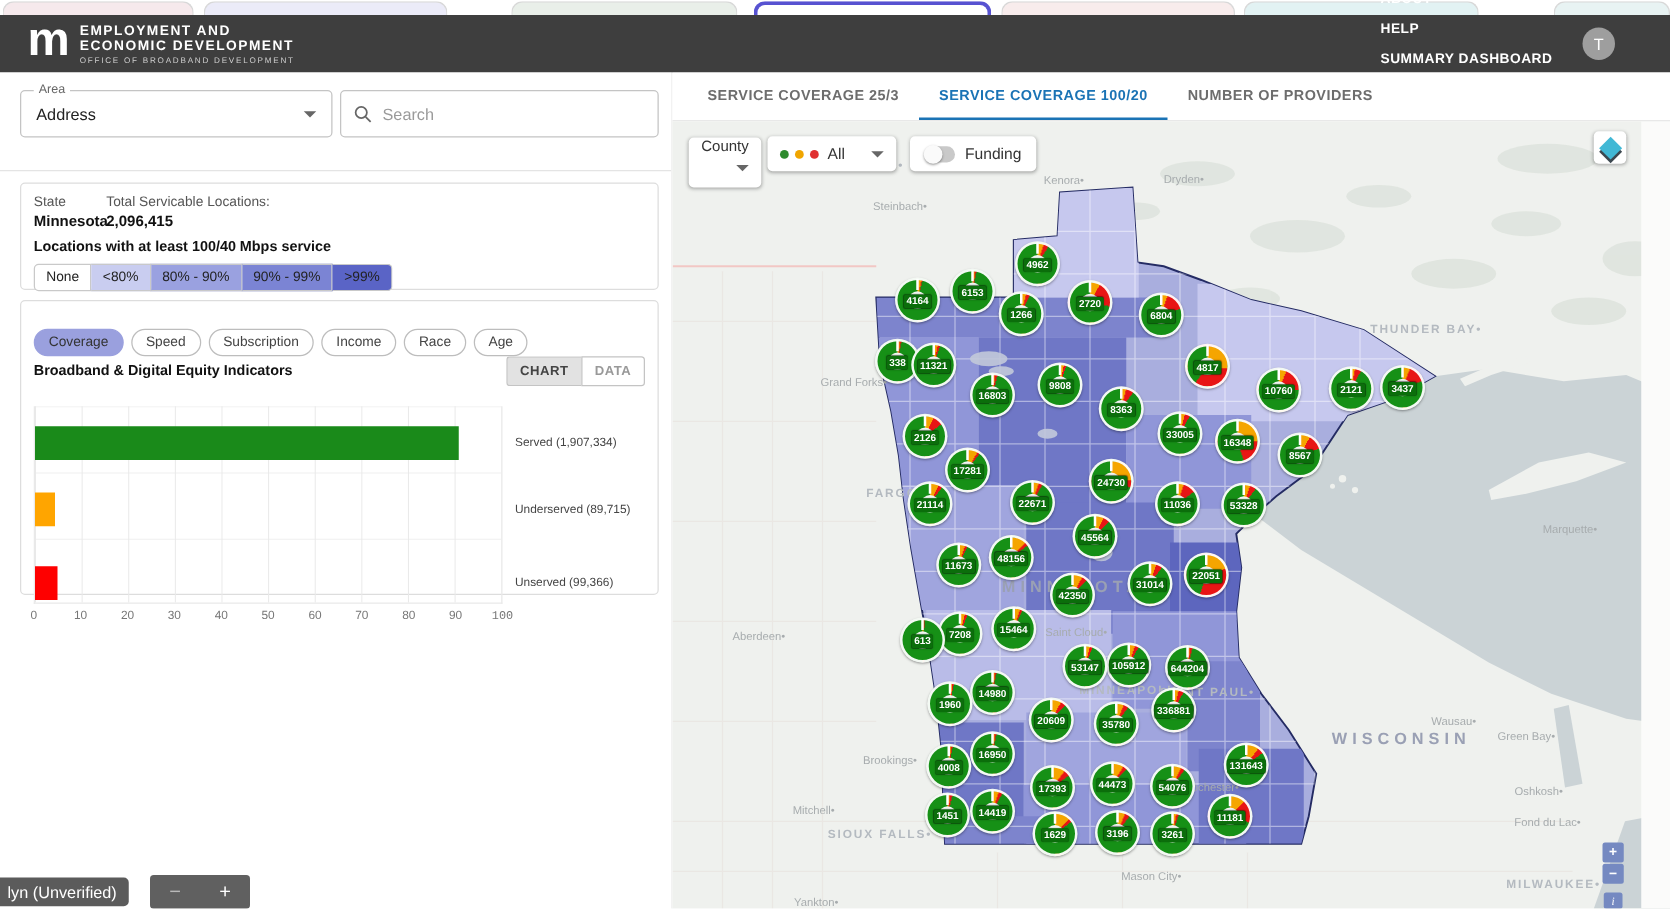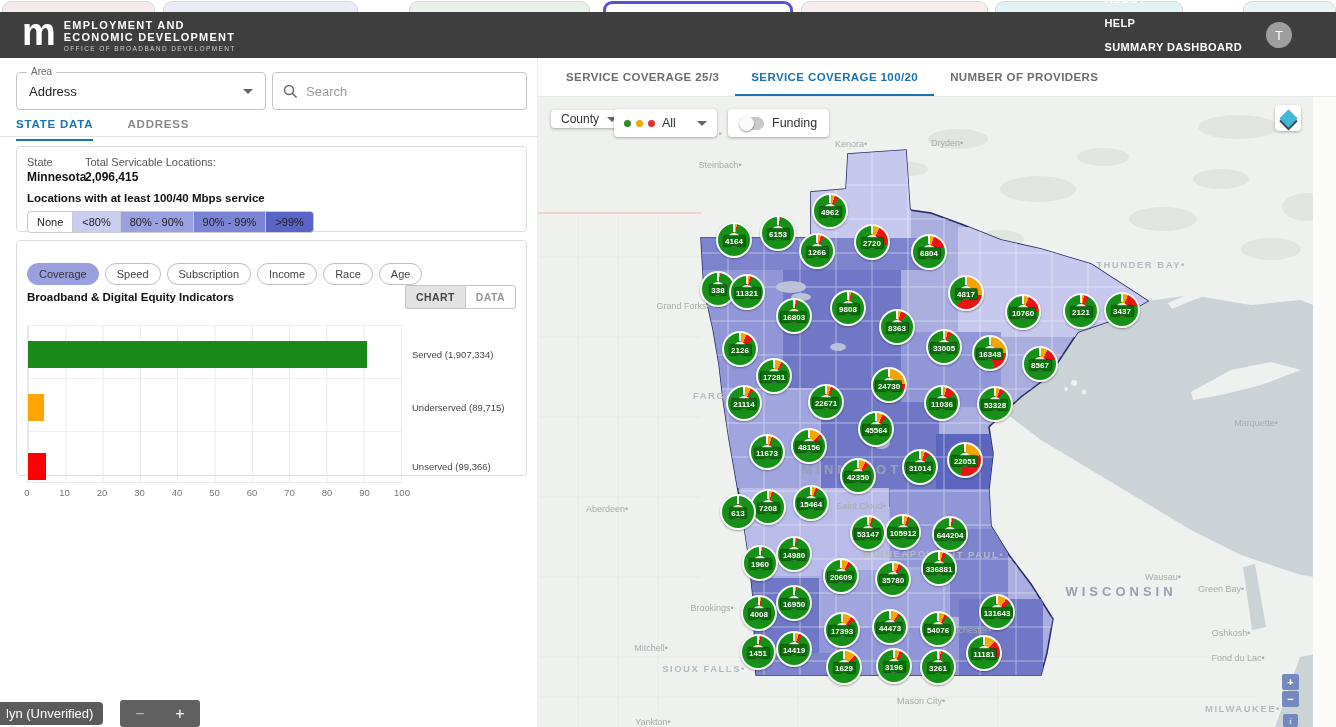--- a/index.html
+++ b/index.html
@@ -98,21 +98,21 @@
   .marker .hole { position:absolute; left:50%; top:50%; width:14px; height:14px; border-radius:50%;
     background:#f3f8f2; transform:translate(-50%,-50%); }
   .marker .notch { position:absolute; left:50%; top:-1px; width:2px; height:9px; background:#fff; transform:translateX(-50%); }
   .marker .mlabel { position:absolute; left:50%; top:52%; transform:translate(-50%,-50%); background:#0b6e0b;
     color:#fff; font-size:8px; font-weight:bold; padding:1px 2px; border-radius:2px; white-space:nowrap;
     box-shadow:0 0 1px rgba(0,0,0,.5); }
 
   
   .mapbtn { position:absolute; background:#fff; border-radius:4px; box-shadow:0 1px 3px rgba(0,0,0,.3);
     display:flex; align-items:center; cursor:pointer; }
-  #btn-county { left:13px; top:13px; height:18px; padding:0 10px; font-size:12px; color:#333; gap:8px; }
+  #btn-county { left:13px; top:13px; height:40px; padding:0 10px; font-size:12px; color:#333; gap:8px;flex-direction:column; }
   #btn-filter { left:76px; top:12px; height:28px; padding:0 10px; font-size:12.5px; color:#333; gap:5px; width:103px; }
   .dot { width:7px; height:7px; border-radius:50%; }
   #btn-funding { left:190px; top:12px; height:28px; padding:0 12px; font-size:12.5px; color:#333; gap:8px; }
   .switch { width:24px; height:13px; border-radius:7px; background:#c9c9c9; position:relative; }
   .switch .knob { position:absolute; left:-1px; top:-1px; width:15px; height:15px; border-radius:50%;
     background:#fafafa; box-shadow:0 1px 2px rgba(0,0,0,.4); }
   #btn-layers { left:737px; top:8px; width:26px; height:26px; justify-content:center; }
   .diamond { width:13px; height:13px; background:#41b8d5; transform:rotate(45deg);
     box-shadow:2px 2px 0 #3c4850; }
   #zoomcol { position:absolute; left:744px; top:577px; width:17px; }
@@ -170,24 +170,20 @@
       <span class="val">Address</span>
       <span class="caret"></span>
     </div>
     <div class="searchbox">
       <svg width="15" height="15" viewBox="0 0 15 15">
         <circle cx="6" cy="6" r="4.5" fill="none" stroke="#666" stroke-width="1.4"></circle>
         <line x1="9.5" y1="9.5" x2="13.5" y2="13.5" stroke="#666" stroke-width="1.4"></line>
       </svg>
       <input placeholder="Search" style="">
     </div>
-    <div id="side-tabs">
-        <div class="stab active">STATE DATA</div>
-        <div class="stab">ADDRESS</div>
-      </div>
     <div id="side-tabline"></div>
 
     <div class="card" id="statecard">
       <div class="kv">
         <div class="col1">
           <div class="klabel">State</div>
           <div class="kvalue">Minnesota</div>
         </div>
         <div>
           <div class="klabel">Total Servicable Locations:</div>
@@ -231,21 +227,21 @@
               <span class="tick" style="left: 0%;">0</span>
               <span class="tick" style="left: 10%;">10</span>
               <span class="tick" style="left: 20%;">20</span>
               <span class="tick" style="left: 30%;">30</span>
               <span class="tick" style="left: 40%;">40</span>
               <span class="tick" style="left: 50%;">50</span>
               <span class="tick" style="left: 60%;">60</span>
               <span class="tick" style="left: 70%;">70</span>
               <span class="tick" style="left: 80%;">80</span>
               <span class="tick" style="left: 90%;">90</span>
-              <span class="tick" style="left: 100%;">100</span>
+              <span class="tick" style="left: 100%; font-family: Liberation Mono, monospace;">100</span>
             </div>
         </div>
         <div id="plotlabels">
             <div class="rowlabel" style="top: 24px;">Served (1,907,334)</div>
             <div class="rowlabel" style="top: 77px;">Underserved (89,715)</div>
             <div class="rowlabel" style="top: 136px;">Unserved (99,366)</div>
           </div>
       </div>
     </div>
   </div>

